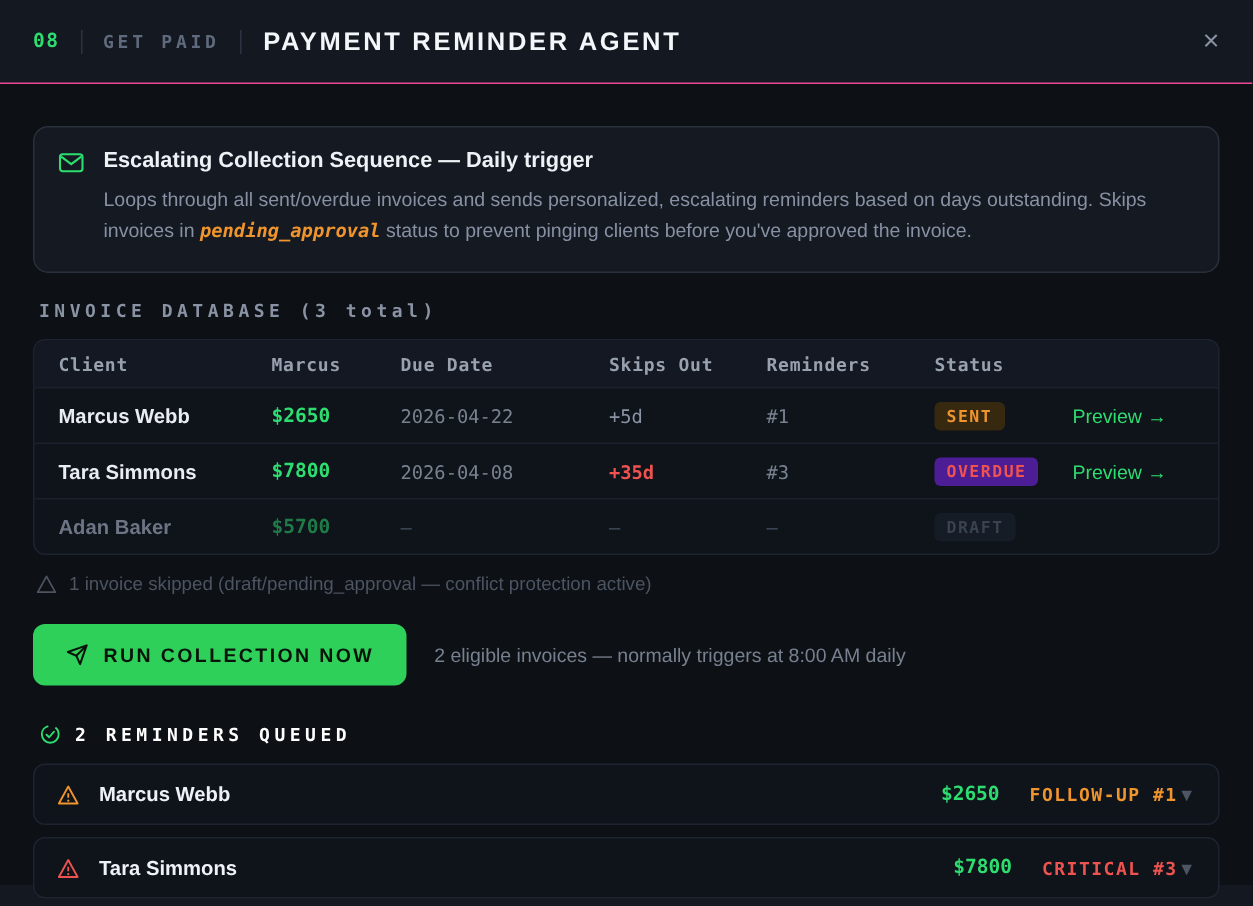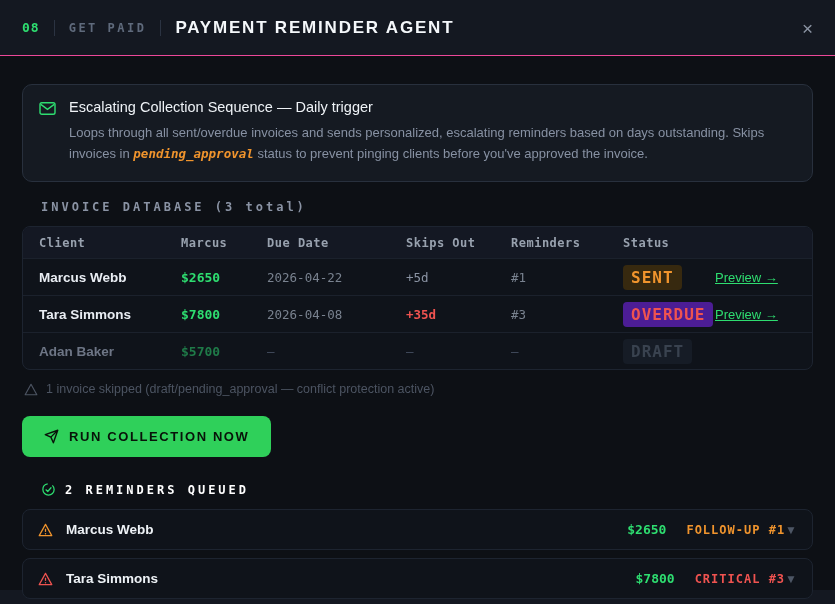--- a/index.html
+++ b/index.html
@@ -29,31 +29,31 @@
 
   
   .content { background:#0d1015; height:534px; padding:28px 22px 0; }
 
   
   .callout {
     background:#151a22; border:1px solid #28303d; border-radius:10px;
     padding:14px 16px 16px; display:flex; gap:13px; margin-bottom:18px;
   }
   .callout .cicon { margin-top:2px; flex:0 0 auto; }
-  .callout h2 { font-size:14.5px; font-weight:normal; color:#eef2f6; margin-bottom:7px; }
+  .callout h2 { font-size:14.5px; font-weight:bold; color:#eef2f6; margin-bottom:7px; }
   .callout p { font-size:13px; line-height:1.65; color:#828c9e; color:#8791a3; }
   .code-tag {
     font-family:"DejaVu Sans Mono","Liberation Mono",monospace;
     font-style:italic; font-weight:bold; color:#f0942d; font-size:12.5px;
   }
 
   
   .sec-label {
     font-size:12px; letter-spacing:3px; color:#8a93a4; font-weight:bold;
-    margin:0 0 12px 19px;
+    margin:0 0 12px 4px;
   }
   .sec-label.green { color:#ffffff; display:flex; align-items:center; gap:9px; margin-top:25px; }
 
   
   .inv-table {
     background:#0f131a; border:1px solid #1d2430; border-radius:8px;
     overflow:hidden; margin-bottom:12px;
   }
   .t-row {
     display:grid;
@@ -66,27 +66,27 @@
   }
   .t-row.head span {
     font-size:12px; font-weight:bold; color:#98a1ae; letter-spacing:0.5px;
   }
   .cell-client { font-size:13.5px; font-weight:bold; color:#e9edf3; }
   .cell-amount { font-size:13px; font-weight:bold; color:#2edd70; }
   .cell-date, .cell-rem { font-size:12.5px; color:#79828f; }
   .cell-days { font-size:12.5px; color:#8a93a3; }
   .cell-days.red { color:#ef5350; font-weight:bold; }
   .badge {
-    display:inline-block; font-size:16px; font-weight:bold; letter-spacing:1px;
+    display:inline-block; font-size:11px; font-weight:bold; letter-spacing:1px;
     padding:3px 8px; border-radius:4px;text-align:center;
   }
   .badge-sent   { background:#37290f; color:#f0942d; }
   .badge-overdue{ background:#4c1d95; color:#ef5350; }
   .badge-draft  { background:#161c26; color:#39424f; }
-  .preview-link { font-size:13px; color:#2edd70; cursor:pointer;text-decoration:underline; }
+  .preview-link { font-size:13px; color:#2edd70; cursor:pointer; }
   .t-row.muted .cell-client { color:#6d7585; font-weight:bold; }
   .t-row.muted .cell-amount { color:#1f7a48; }
   .t-row.muted .cell-date, .t-row.muted .cell-days, .t-row.muted .cell-rem { color:#465063; }
 
   
   .skip-note {
     display:flex; align-items:center; gap:8px; color:#4c5462;
     font-size:12.5px; margin:0 0 20px 2px;
   }
 
@@ -203,20 +203,21 @@
 
   <div class="run-row">
     <button class="run-btn">
       <span style="display:flex;">
         <svg width="15" height="15" viewBox="0 0 24 24">
           <path d="M22 2 L11 13 M22 2 L15 22 L11 13 L2 9 Z" fill="none" stroke="#081309" stroke-width="2.2" stroke-linejoin="round" stroke-linecap="round"></path>
         </svg>
       </span>
       <span>RUN COLLECTION NOW</span>
     </button>
+    <span class="run-note">2 eligible invoices — normally triggers at 8:00 AM daily</span>
   </div>
 
   <div class="sec-label mono green">
     <span style="display:flex;">
       <svg width="15" height="15" viewBox="0 0 24 24">
         <circle cx="12" cy="12" r="9" fill="none" stroke="#2edd70" stroke-width="2" stroke-dasharray="40 8"></circle>
         <path d="M8 12.5 L10.8 15.2 L16 9.2" fill="none" stroke="#2edd70" stroke-width="2" stroke-linecap="round" stroke-linejoin="round"></path>
       </svg>
     </span>
     <span>2 REMINDERS QUEUED</span>

